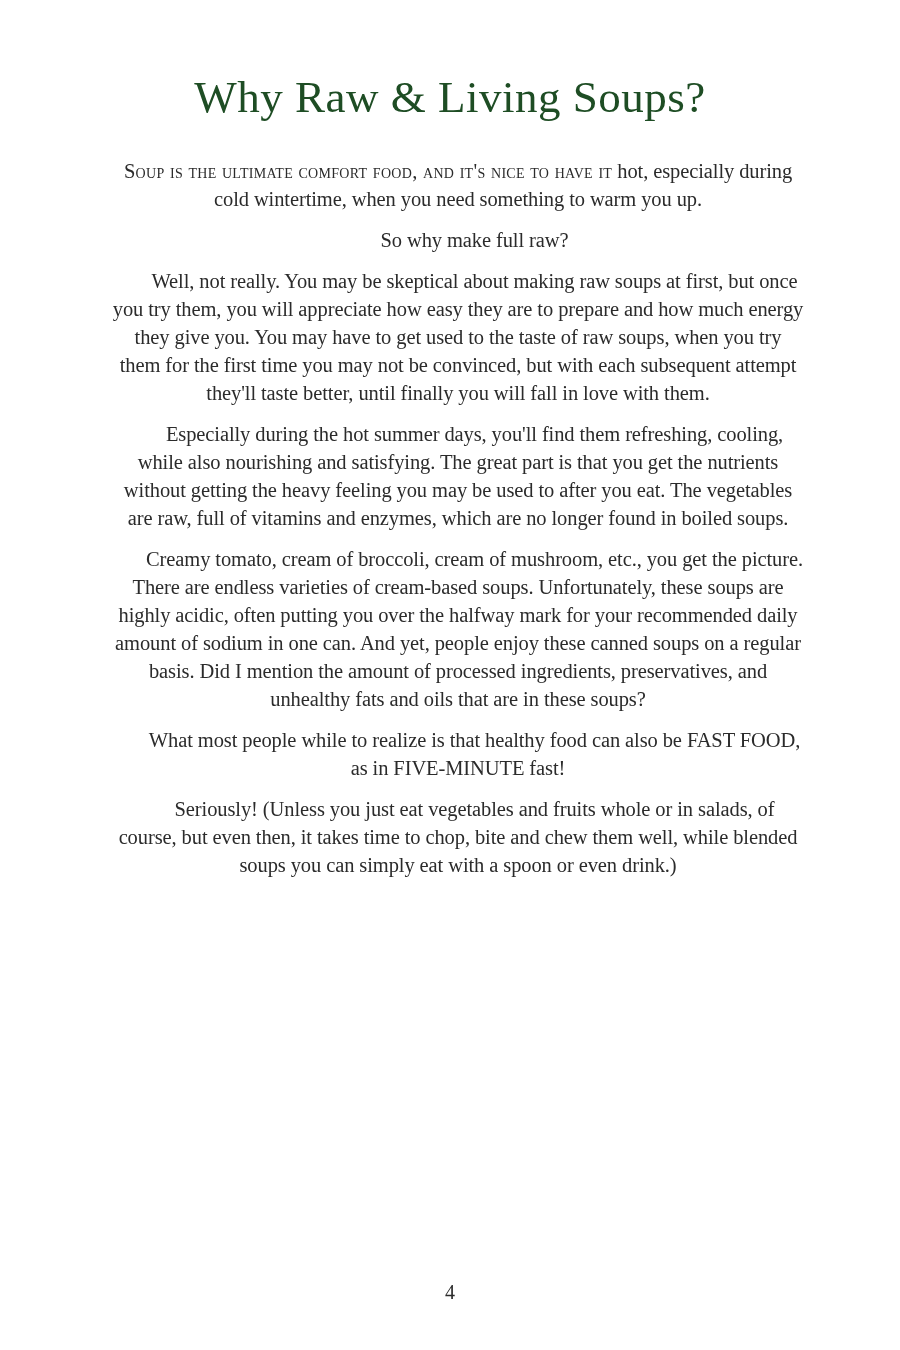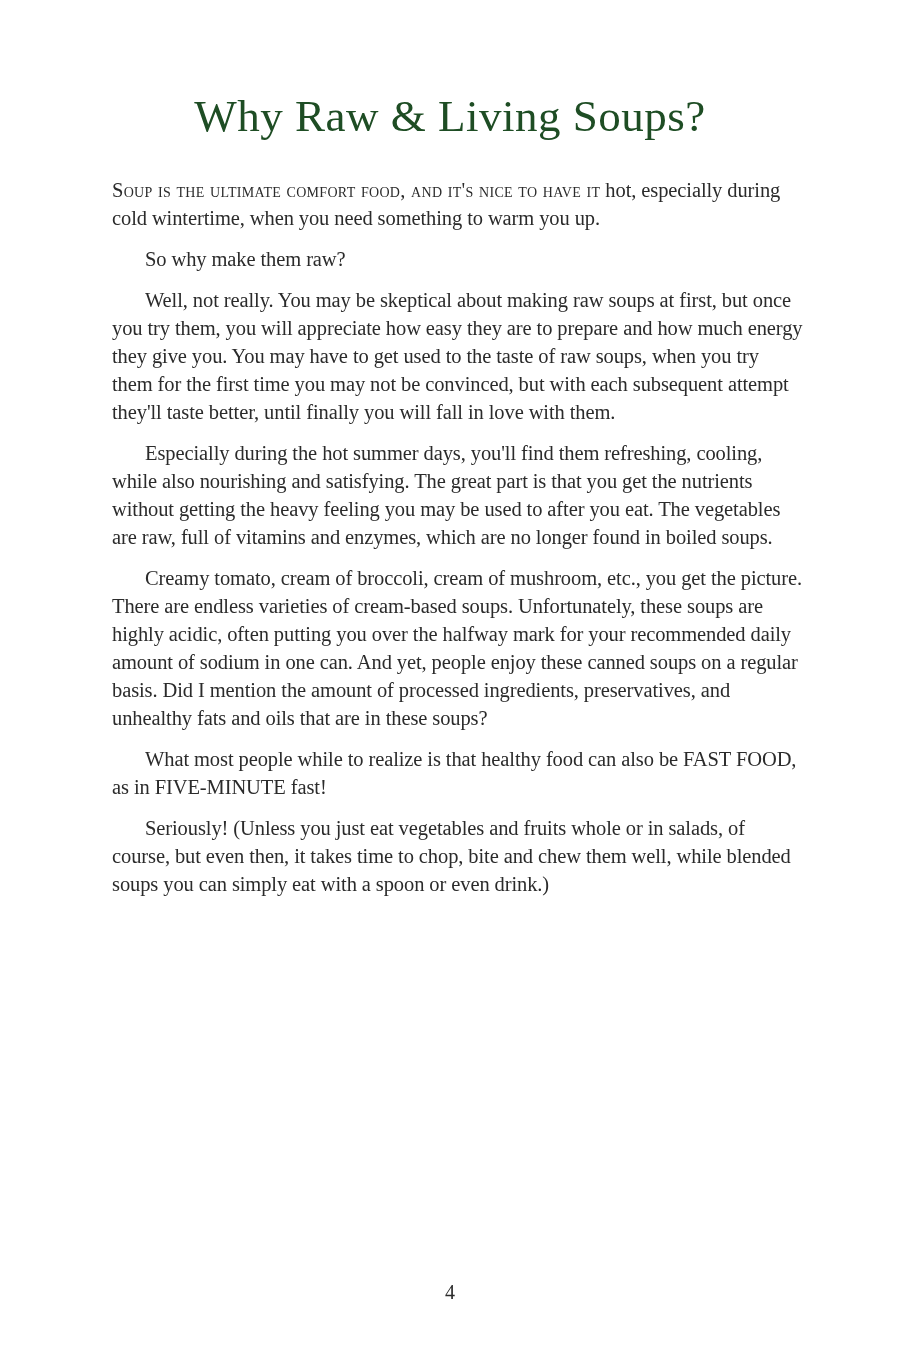--- a/index.html
+++ b/index.html
@@ -11,37 +11,37 @@
     position: relative;
     width: 900px;
     height: 1350px;
     background: #ffffff;
     overflow: hidden;
     font-family: "Liberation Serif", "DejaVu Serif", serif;
     color: var(--text-color, #2b2b2b);
   }
   .chapter-title {
     margin: 0;
-    padding-top: 91px;
+    padding-top: 72px;
     padding-bottom: 33px;
     text-align: center;
     font-family: "Liberation Serif", "DejaVu Serif", serif;
     font-weight: normal;
     font-size: 45px;
     line-height: 1.15;
     letter-spacing: 0.5px;
     color: var(--title-color, #1e4d24);
   }
   .body-text {
     margin-left: 112px;
     width: 692px;
     font-size: 20.5px;
     line-height: 28px;
     letter-spacing: -0.1px;
-    text-align: left;
+    text-align: center;
   }
   .body-text p {
     margin: 0 0 13px 0;
   }
   .body-text p.indent {
     text-indent: 33px;
   }
   .lead-in {
     font-variant: small-caps;
     letter-spacing: 0.3px;
@@ -61,21 +61,21 @@
 <body>
 
 <div class="page">
 
   <h1 class="chapter-title">Why Raw &amp; Living Soups?</h1>
 
   <div class="body-text">
 
     <p><span class="lead-in">Soup is the ultimate comfort food, and it's nice to have it</span><span> hot, especially during cold wintertime, when you need something to warm you up.</span></p>
 
-    <p class="indent">So why make them raw?</p>
+    <p class="indent">So why make full raw?</p>
     <p class="indent">Well, not really. You may be skeptical about making raw soups at first, but once you try them, you will appreciate how easy they are to prepare and how much energy they give you. You may have to get used to the taste of raw soups, when you try them for the first time you may not be convinced, but with each subsequent attempt they'll taste better, until finally you will fall in love with them.</p>
     <p class="indent">Especially during the hot summer days, you'll find them refreshing, cooling, while also nourishing and satisfying. The great part is that you get the nutrients without getting the heavy feeling you may be used to after you eat. The vegetables are raw, full of vitamins and enzymes, which are no longer found in boiled soups.</p>
     <p class="indent">Creamy tomato, cream of broccoli, cream of mushroom, etc., you get the picture. There are endless varieties of cream-based soups. Unfortunately, these soups are highly acidic, often putting you over the halfway mark for your recommended daily amount of sodium in one can. And yet, people enjoy these canned soups on a regular basis. Did I mention the amount of processed ingredients, preservatives, and unhealthy fats and oils that are in these soups?</p>
     <p class="indent">What most people while to realize is that healthy food can also be FAST FOOD, as in FIVE-MINUTE fast!</p>
     <p class="indent">Seriously! (Unless you just eat vegetables and fruits whole or in salads, of course, but even then, it takes time to chop, bite and chew them well, while blended soups you can simply eat with a spoon or even drink.)</p>
 
   </div>
 
   <div class="page-number">4</div>
 

